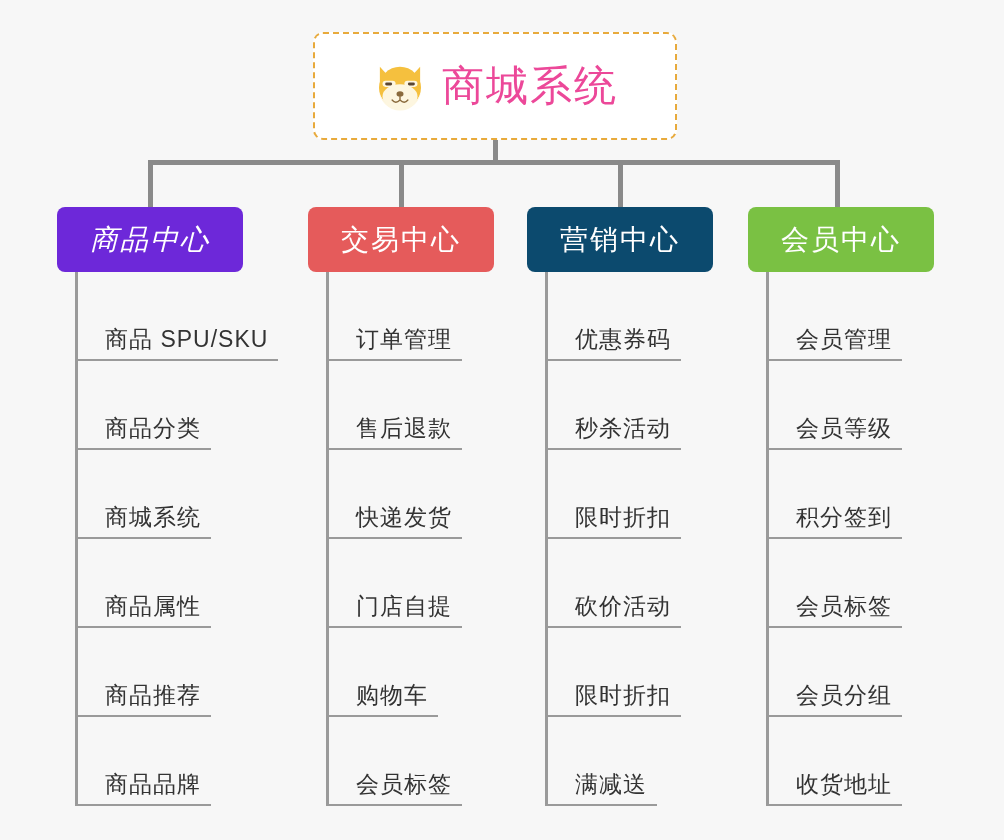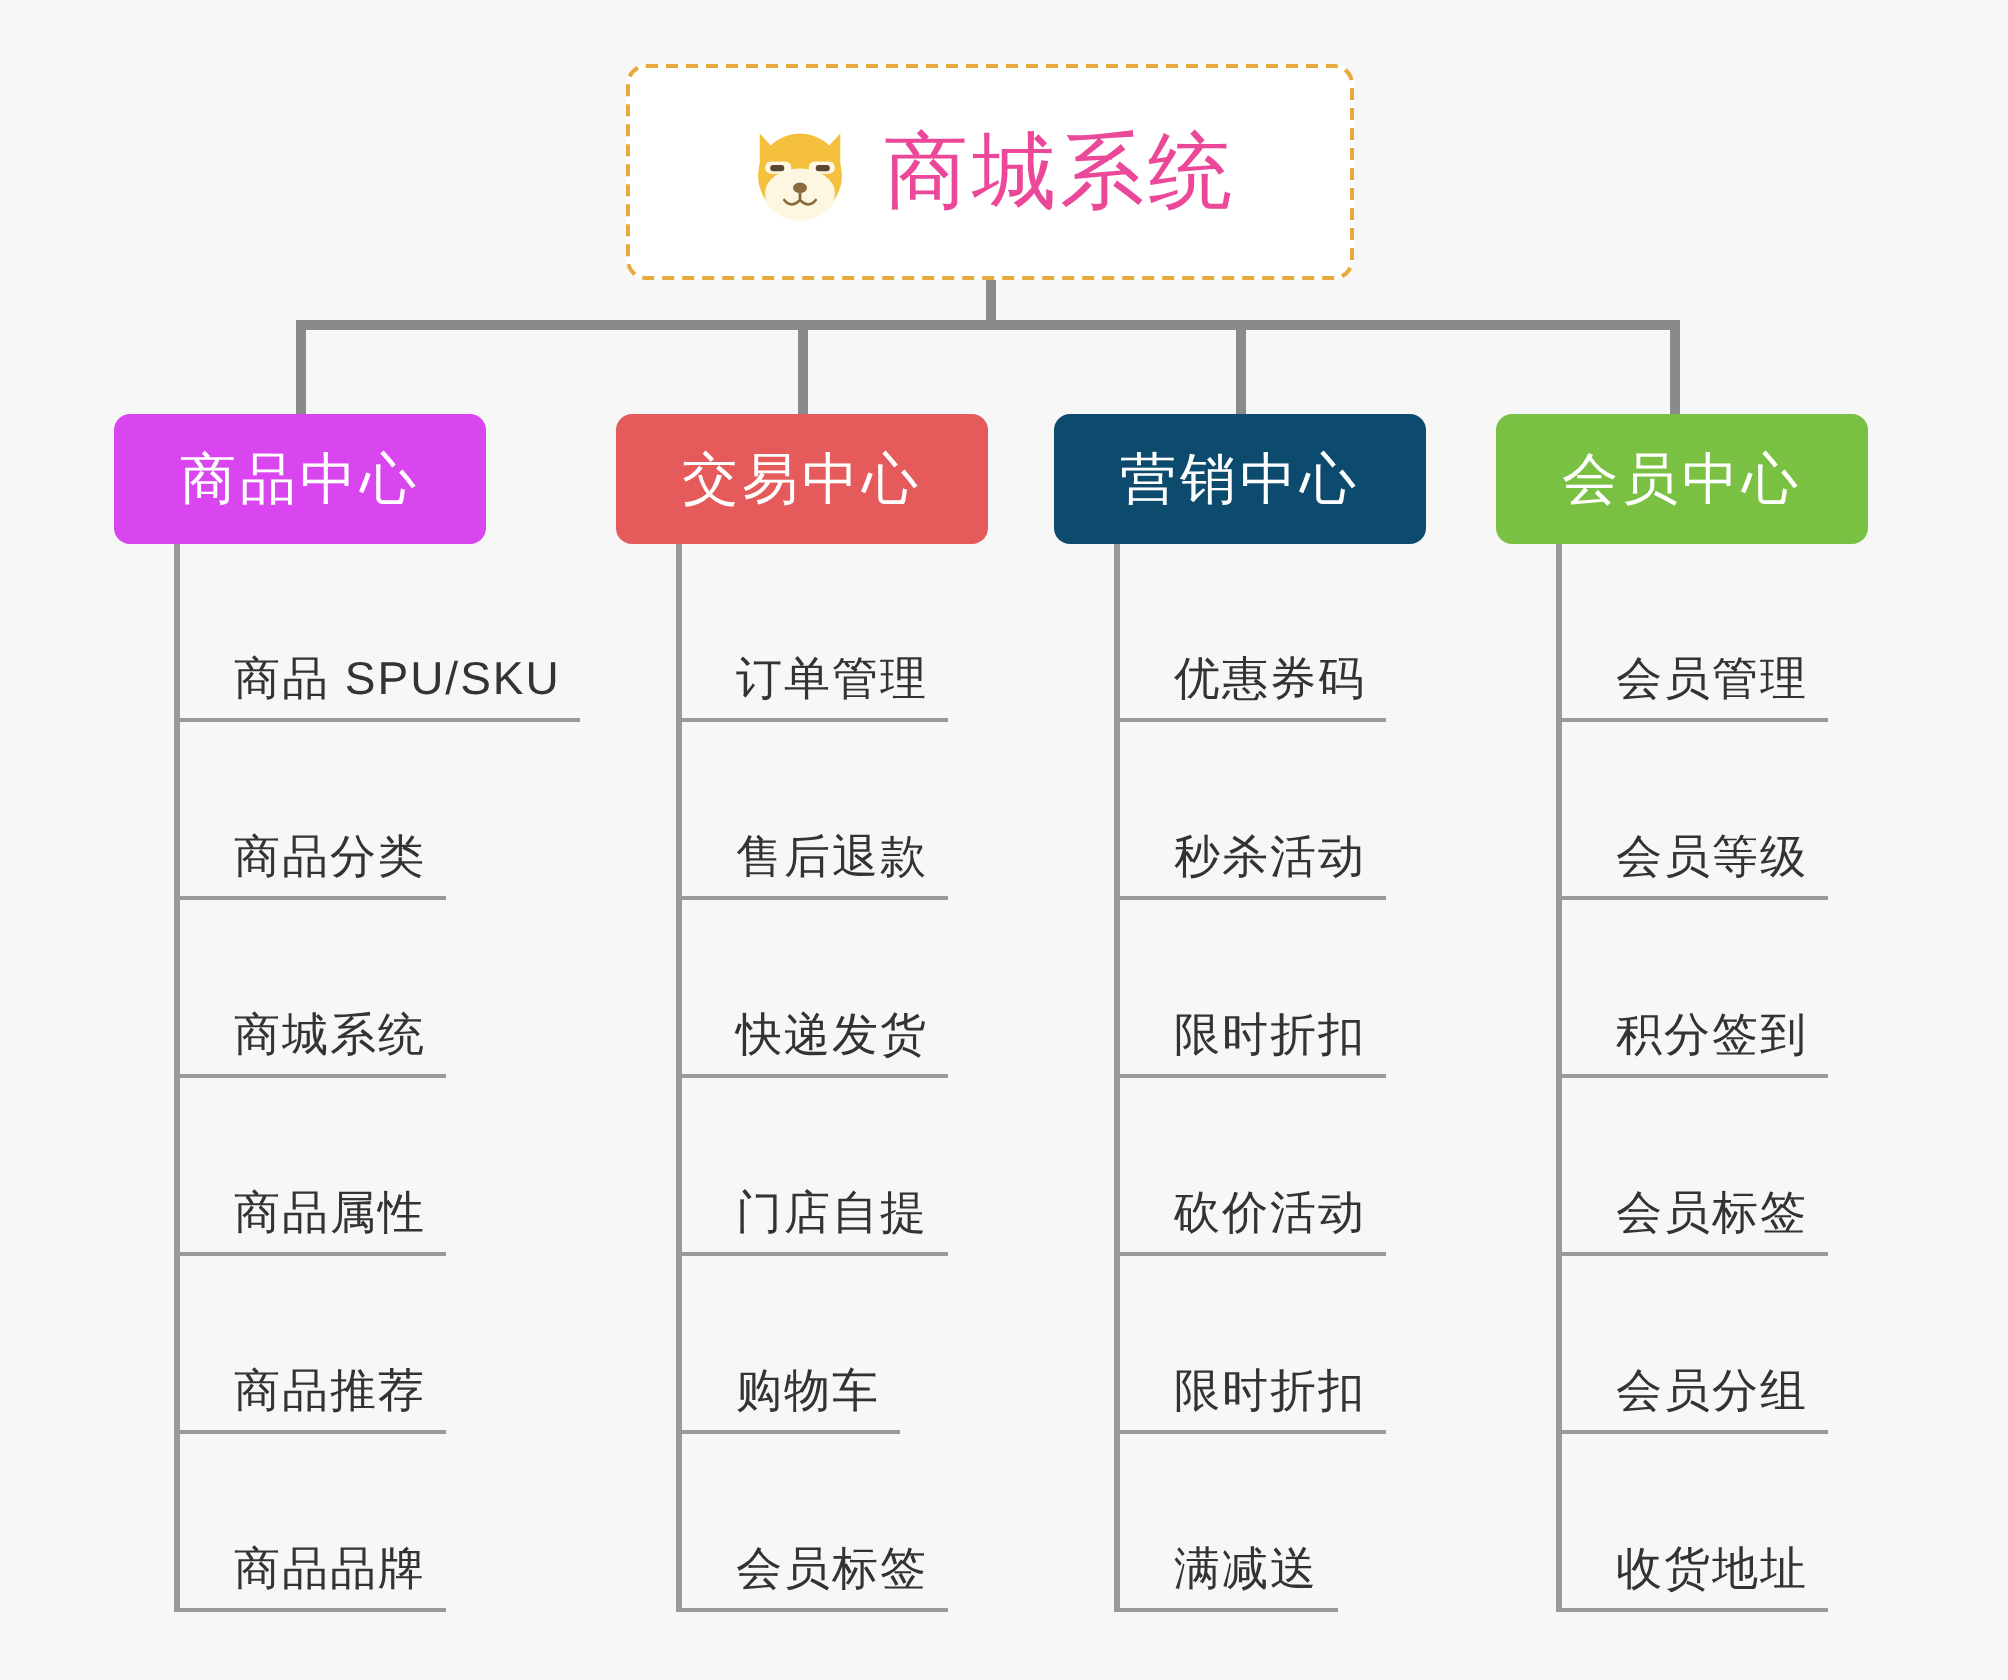--- a/index.html
+++ b/index.html
@@ -89,21 +89,21 @@
     color: #ffffff;
     font-size: 28px;
     letter-spacing: 2px;
     white-space: nowrap;
     box-sizing: border-box;
   }
 
   
   .leaves {
     position: relative;
-    margin-left: 30px;
+    margin-left: 18px;
     padding-left: 0;
   }
   .spine {
     position: absolute;
     left: 0;
     top: 0;
     width: 3px;
     background: #9a9a9a;
   }
   .leaf {
@@ -159,21 +159,21 @@
   </div>
 
   <div class="conn conn-stem" style="background: rgb(138, 138, 138);"></div>
   <div class="conn conn-bus" style="background: rgb(138, 138, 138);"></div>
   <div class="conn conn-drop" style="left: 148px; background: rgb(138, 138, 138);"></div>
   <div class="conn conn-drop" style="left: 399px; background: rgb(138, 138, 138);"></div>
   <div class="conn conn-drop" style="left: 618px; background: rgb(138, 138, 138);"></div>
   <div class="conn conn-drop" style="left: 835px; background: rgb(138, 138, 138);"></div>
 
   <div class="column" id="col-0">
-    <div class="cat-box" style="background: #d946ef;">
+    <div class="cat-box" style="background: #6d28d9; font-style: italic;">
       <span>商品中心</span>
     </div>
     <div class="leaves">
       <div class="spine" style="height: 534px;"></div>
       <div class="leaf">
         <span class="leaf-label">商品 SPU/SKU</span>
         <span class="leaf-rule" style="width: 203px;"></span>
       </div>
       <div class="leaf">
         <span class="leaf-label">商品分类</span>

